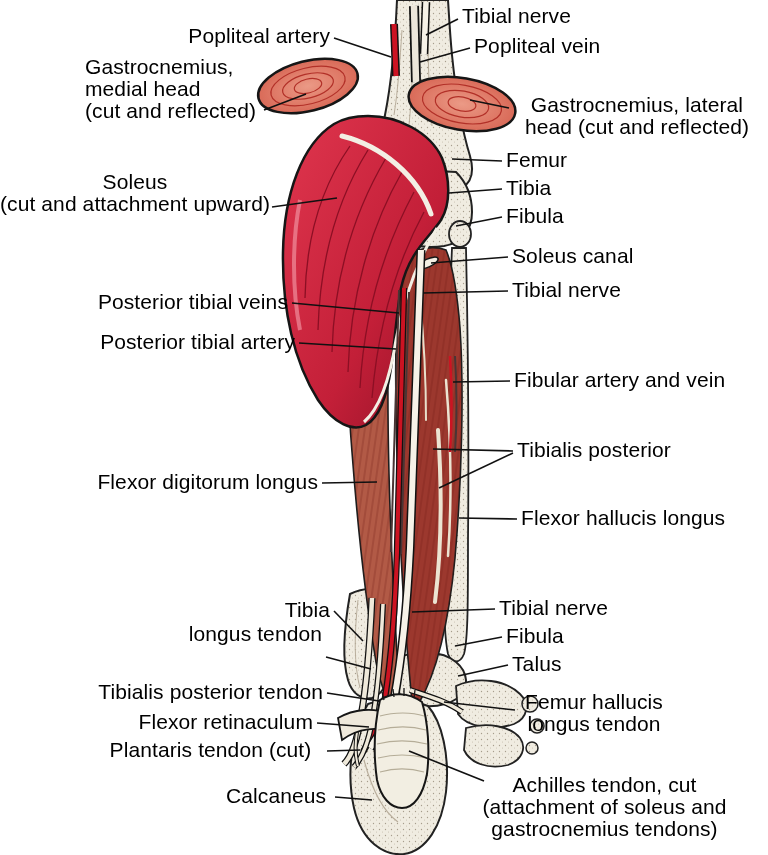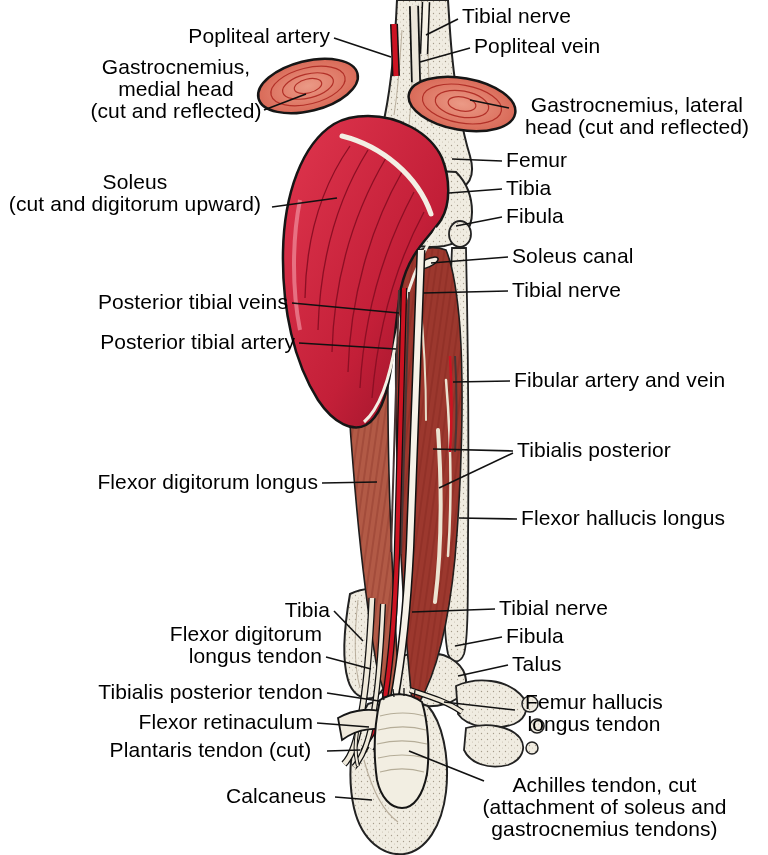--- a/index.html
+++ b/index.html
@@ -196,41 +196,41 @@
   <div id="labels-layer">
       <div class="label" style="left: 462px; top: 5px; width: 130px; text-align: left;">
         <span>Tibial nerve</span>
       </div>
       <div class="label" style="left: 170px; top: 25px; width: 160px; text-align: right;">
         <span>Popliteal artery</span>
       </div>
       <div class="label" style="left: 474px; top: 35px; width: 140px; text-align: left;">
         <span>Popliteal vein</span>
       </div>
-      <div class="label" style="left: 85px; top: 56px; width: 182px; text-align: center;">
+      <div class="label" style="left: 85px; top: 56px; width: 182px; ">
         <span>Gastrocnemius,</span>
         <span>medial head</span>
         <span>(cut and reflected)</span>
       </div>
       <div class="label" style="left: 512px; top: 94px; width: 250px; text-align: center;">
         <span>Gastrocnemius, lateral</span>
         <span>head (cut and reflected)</span>
       </div>
       <div class="label" style="left: 506px; top: 149px; width: 80px; text-align: left;">
         <span>Femur</span>
       </div>
       <div class="label" style="left: 506px; top: 177px; width: 70px; text-align: left;">
         <span>Tibia</span>
       </div>
       <div class="label" style="left: 506px; top: 205px; width: 80px; text-align: left;">
         <span>Fibula</span>
       </div>
       <div class="label" style="left: 0px; top: 171px; width: 270px; text-align: center;">
         <span>Soleus</span>
-        <span>(cut and digitorum upward)</span>
+        <span>(cut and attachment upward)</span>
       </div>
       <div class="label" style="left: 512px; top: 245px; width: 140px; text-align: left;">
         <span>Soleus canal</span>
       </div>
       <div class="label" style="left: 512px; top: 279px; width: 130px; text-align: left;">
         <span>Tibial nerve</span>
       </div>
       <div class="label" style="left: 76px; top: 291px; width: 212px; text-align: right;">
         <span>Posterior tibial veins</span>
       </div>
@@ -252,21 +252,20 @@
       <div class="label" style="left: 278px; top: 599px; width: 52px; text-align: right;">
         <span>Tibia</span>
       </div>
       <div class="label" style="left: 499px; top: 597px; width: 130px; text-align: left;">
         <span>Tibial nerve</span>
       </div>
       <div class="label" style="left: 506px; top: 625px; width: 80px; text-align: left;">
         <span>Fibula</span>
       </div>
       <div class="label" style="left: 152px; top: 623px; width: 170px; text-align: right;">
-        <span>Flexor digitorum</span>
         <span>longus tendon</span>
       </div>
       <div class="label" style="left: 512px; top: 653px; width: 70px; text-align: left;">
         <span>Talus</span>
       </div>
       <div class="label" style="left: 68px; top: 681px; width: 255px; text-align: right;">
         <span>Tibialis posterior tendon</span>
       </div>
       <div class="label" style="left: 518px; top: 691px; width: 152px; text-align: center;">
         <span>Femur hallucis</span>

